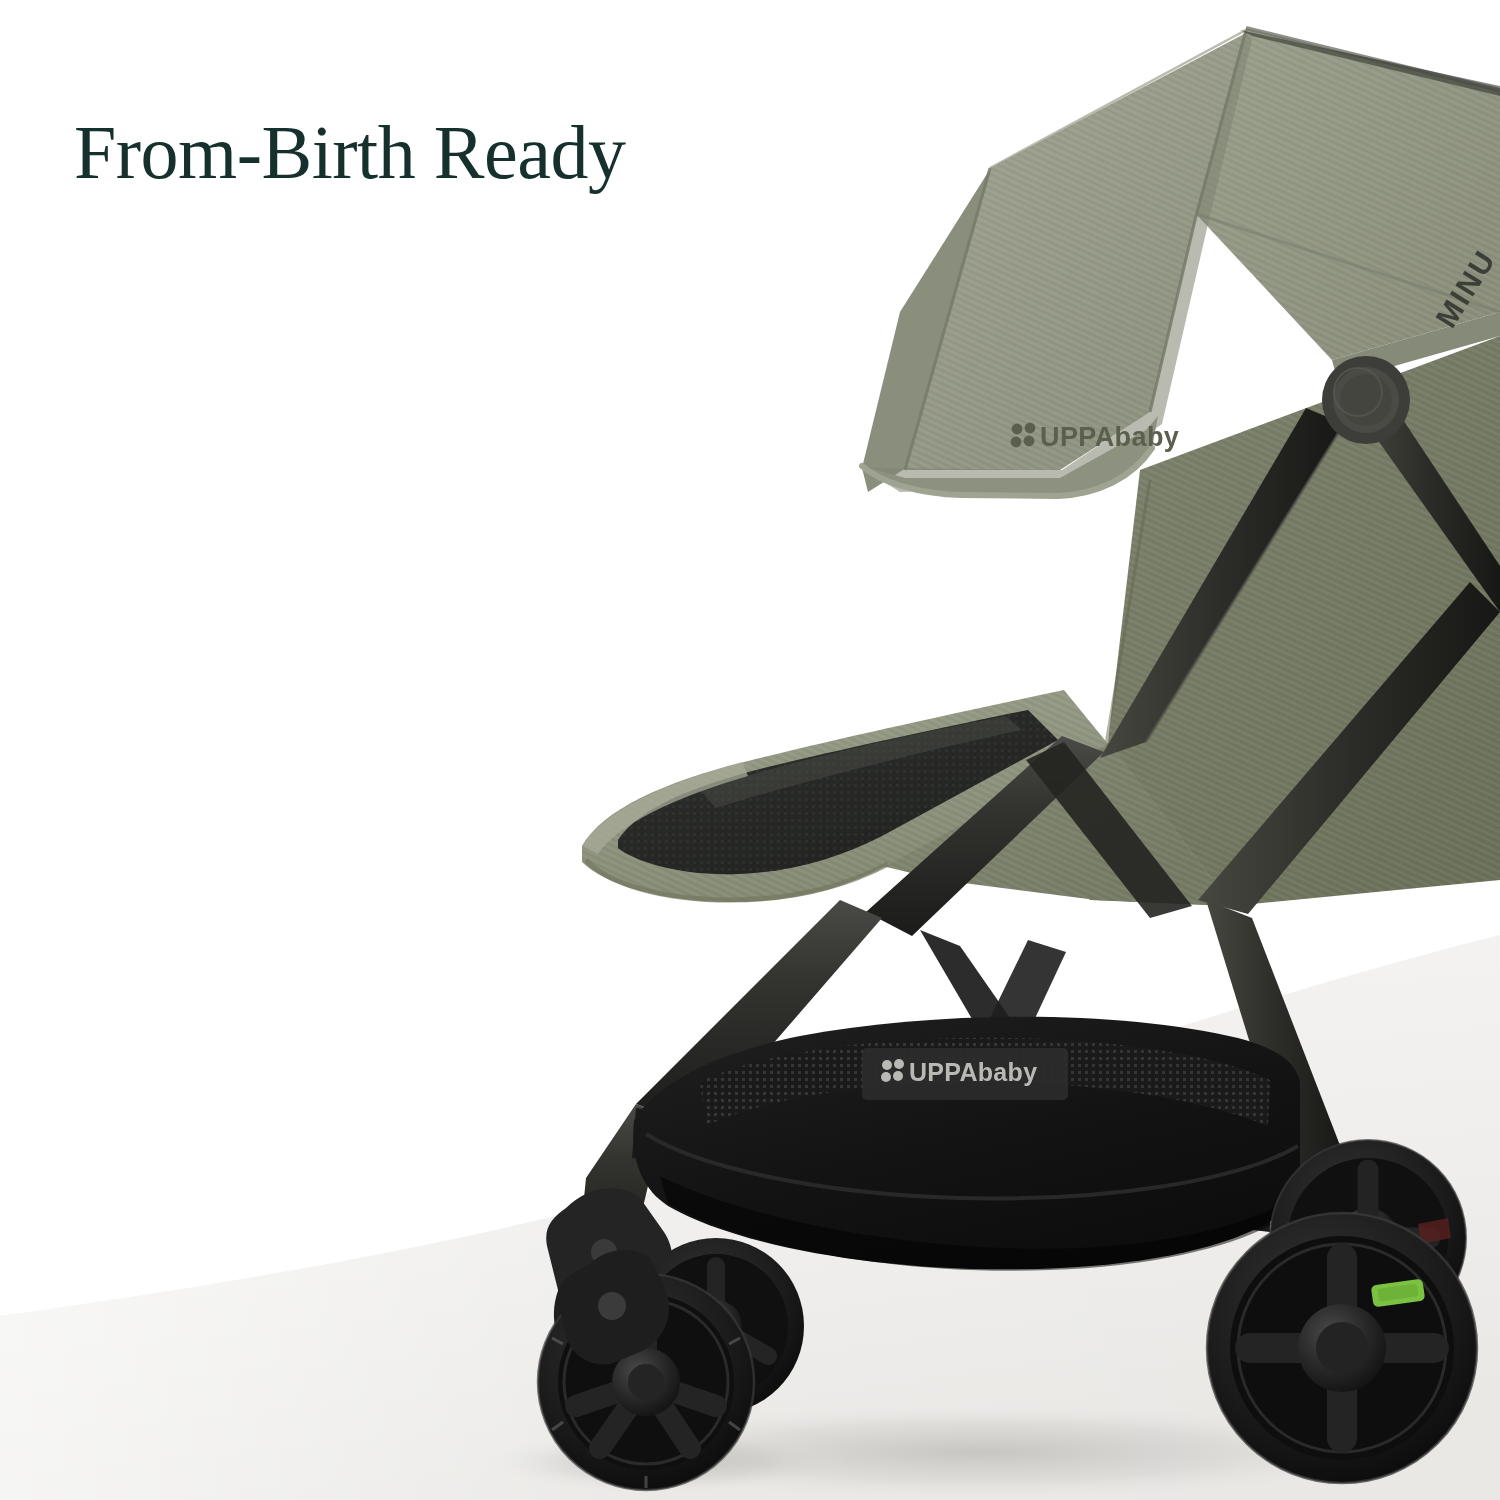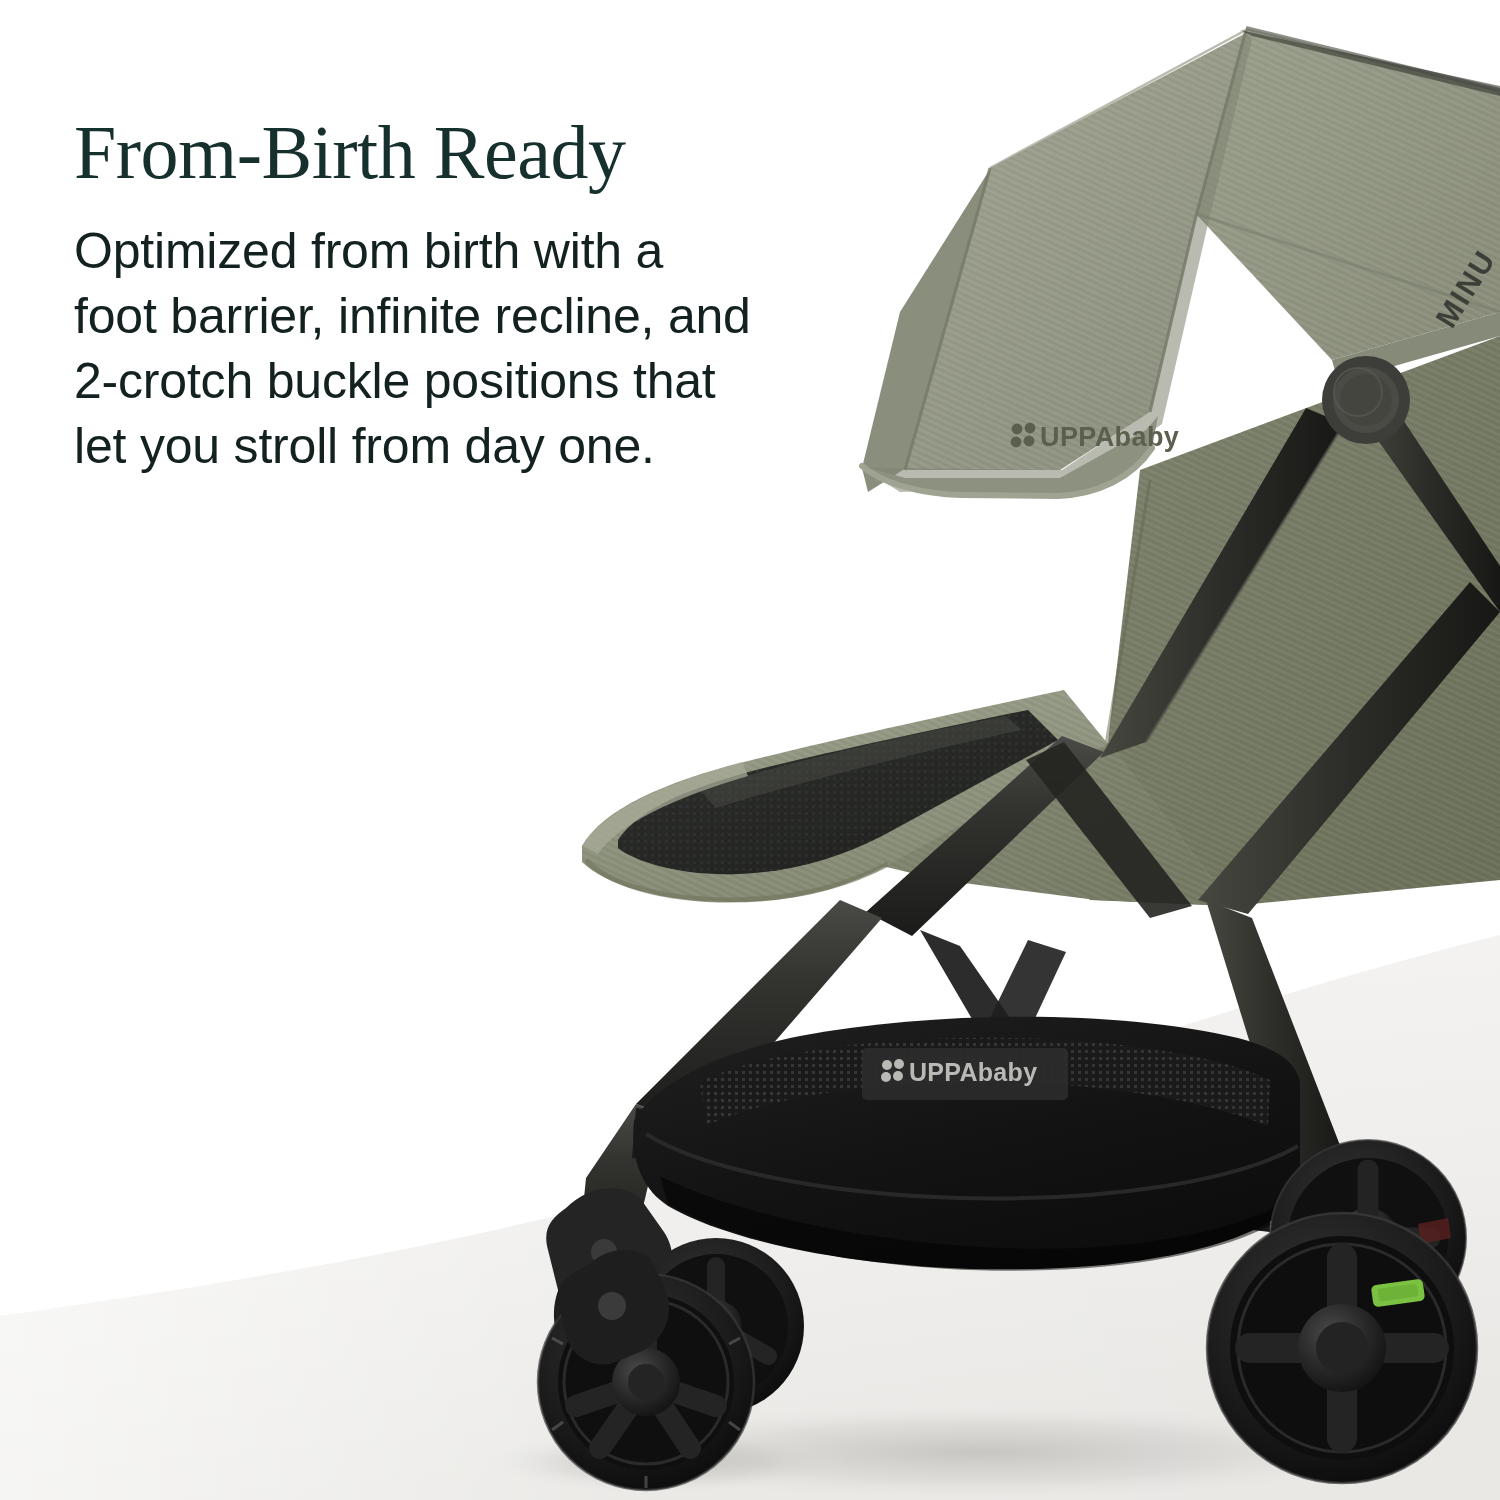--- a/index.html
+++ b/index.html
@@ -370,21 +370,15 @@
       <path d="M592,1262 C608,1248 634,1246 650,1258 L664,1286
                C676,1310 666,1338 644,1350 L616,1362
                C596,1370 572,1358 566,1336 L558,1300 C554,1280 578,1272 592,1262 Z" fill="#1e1e1e"></path>
       <circle cx="612" cy="1306" r="14" fill="#3b3b3b"></circle>
     </g>
 
   </svg>
 
   <div class="copy">
     <h1 class="headline">From-Birth Ready</h1>
-    <p class="body-copy">
-      <span class="ln">Optimized from birth with a</span>
-      <span class="ln">foot barrier, infinite recline, and</span>
-      <span class="ln">2-crotch buckle positions that</span>
-      <span class="ln">let you stroll from day one.</span>
-    </p>
   </div>
 
 </div>
 
 </body></html>

